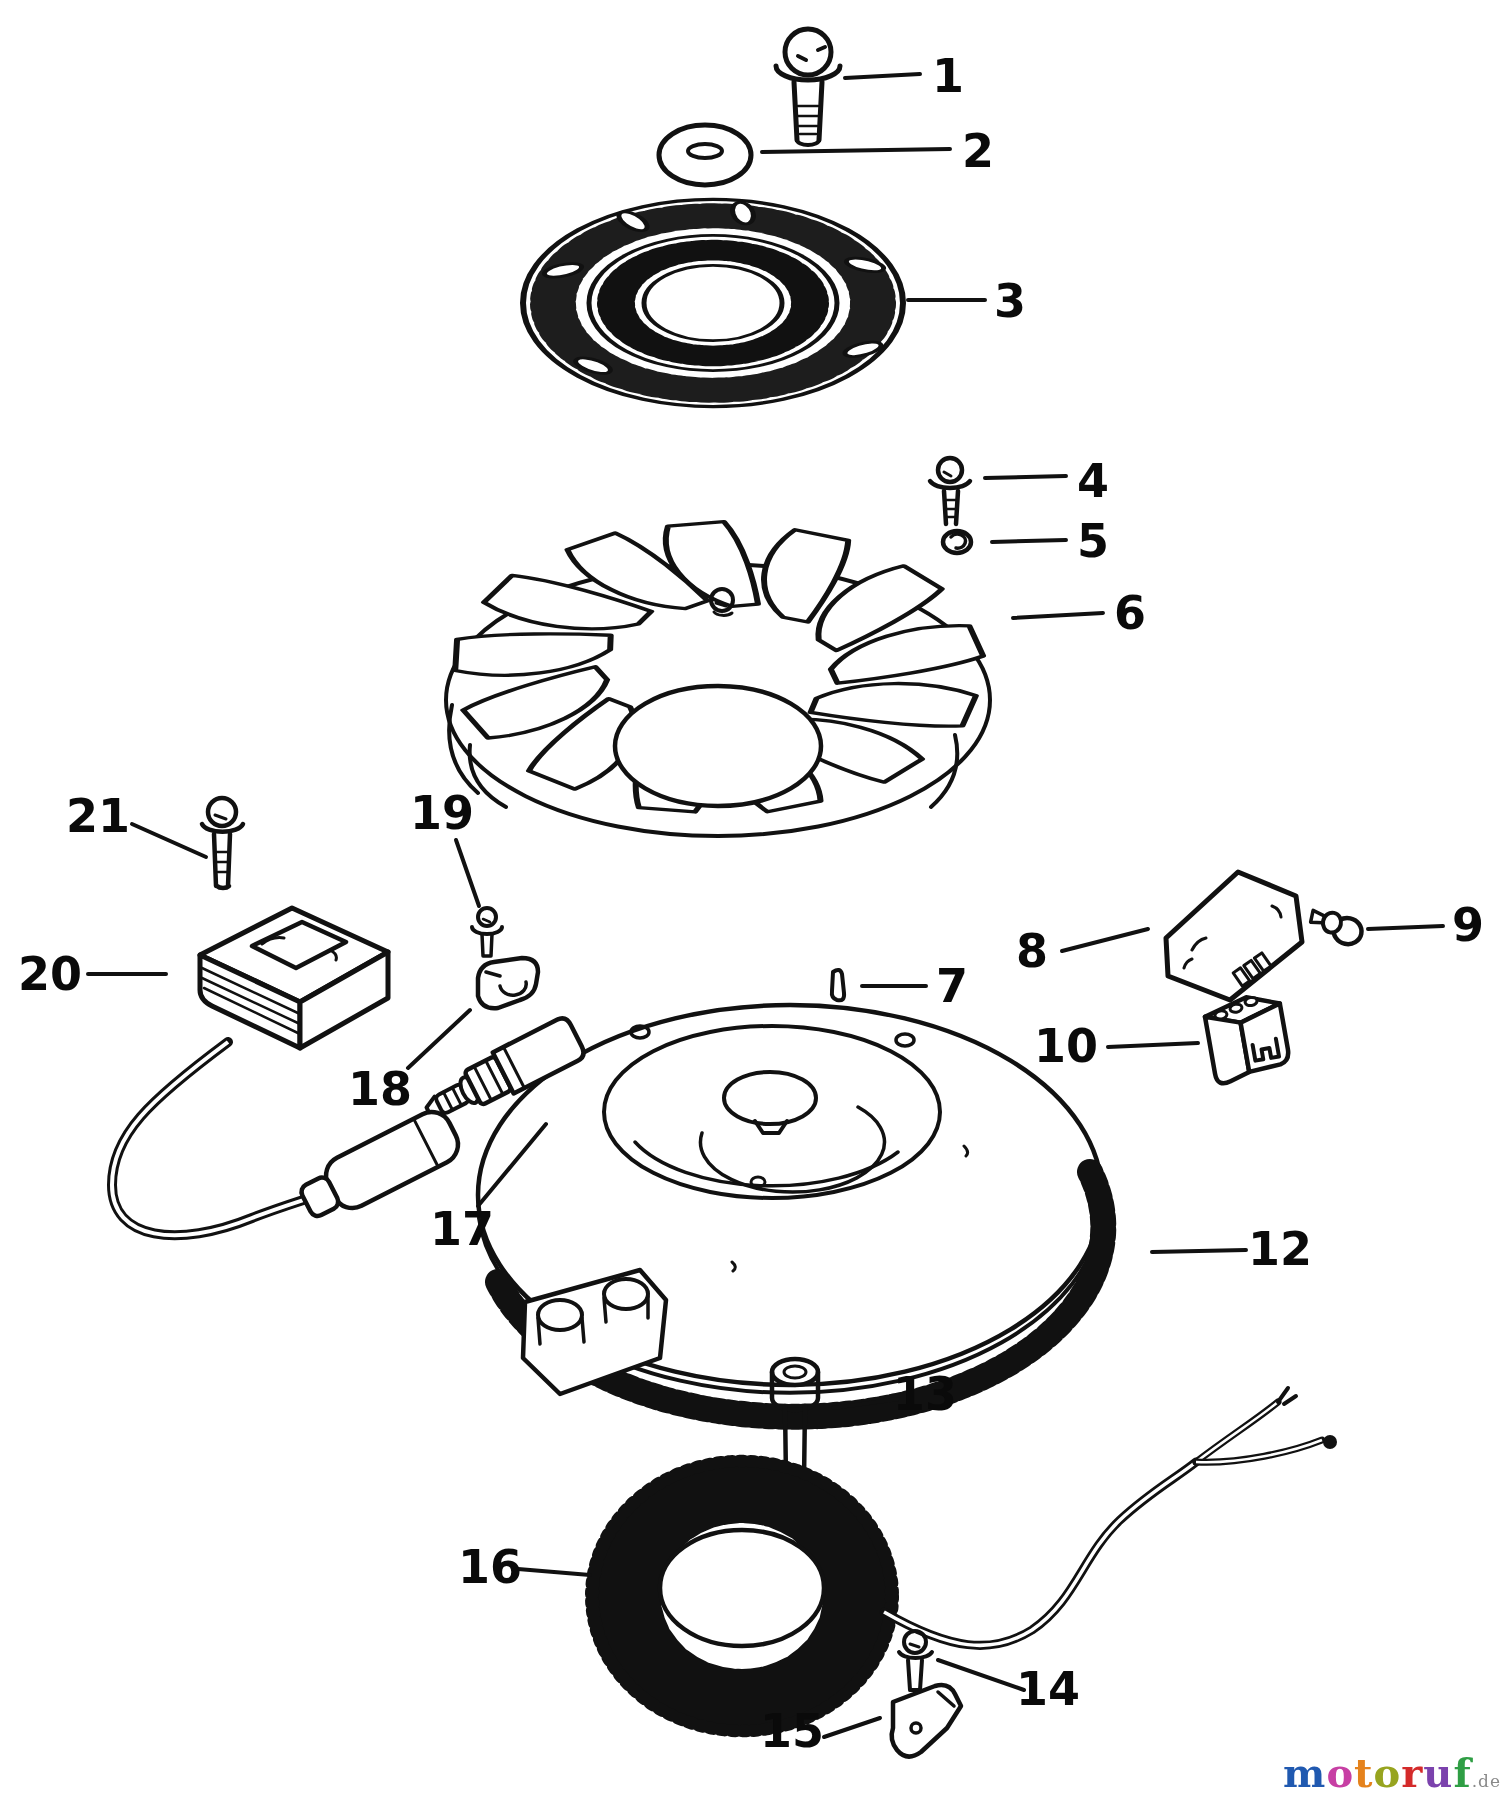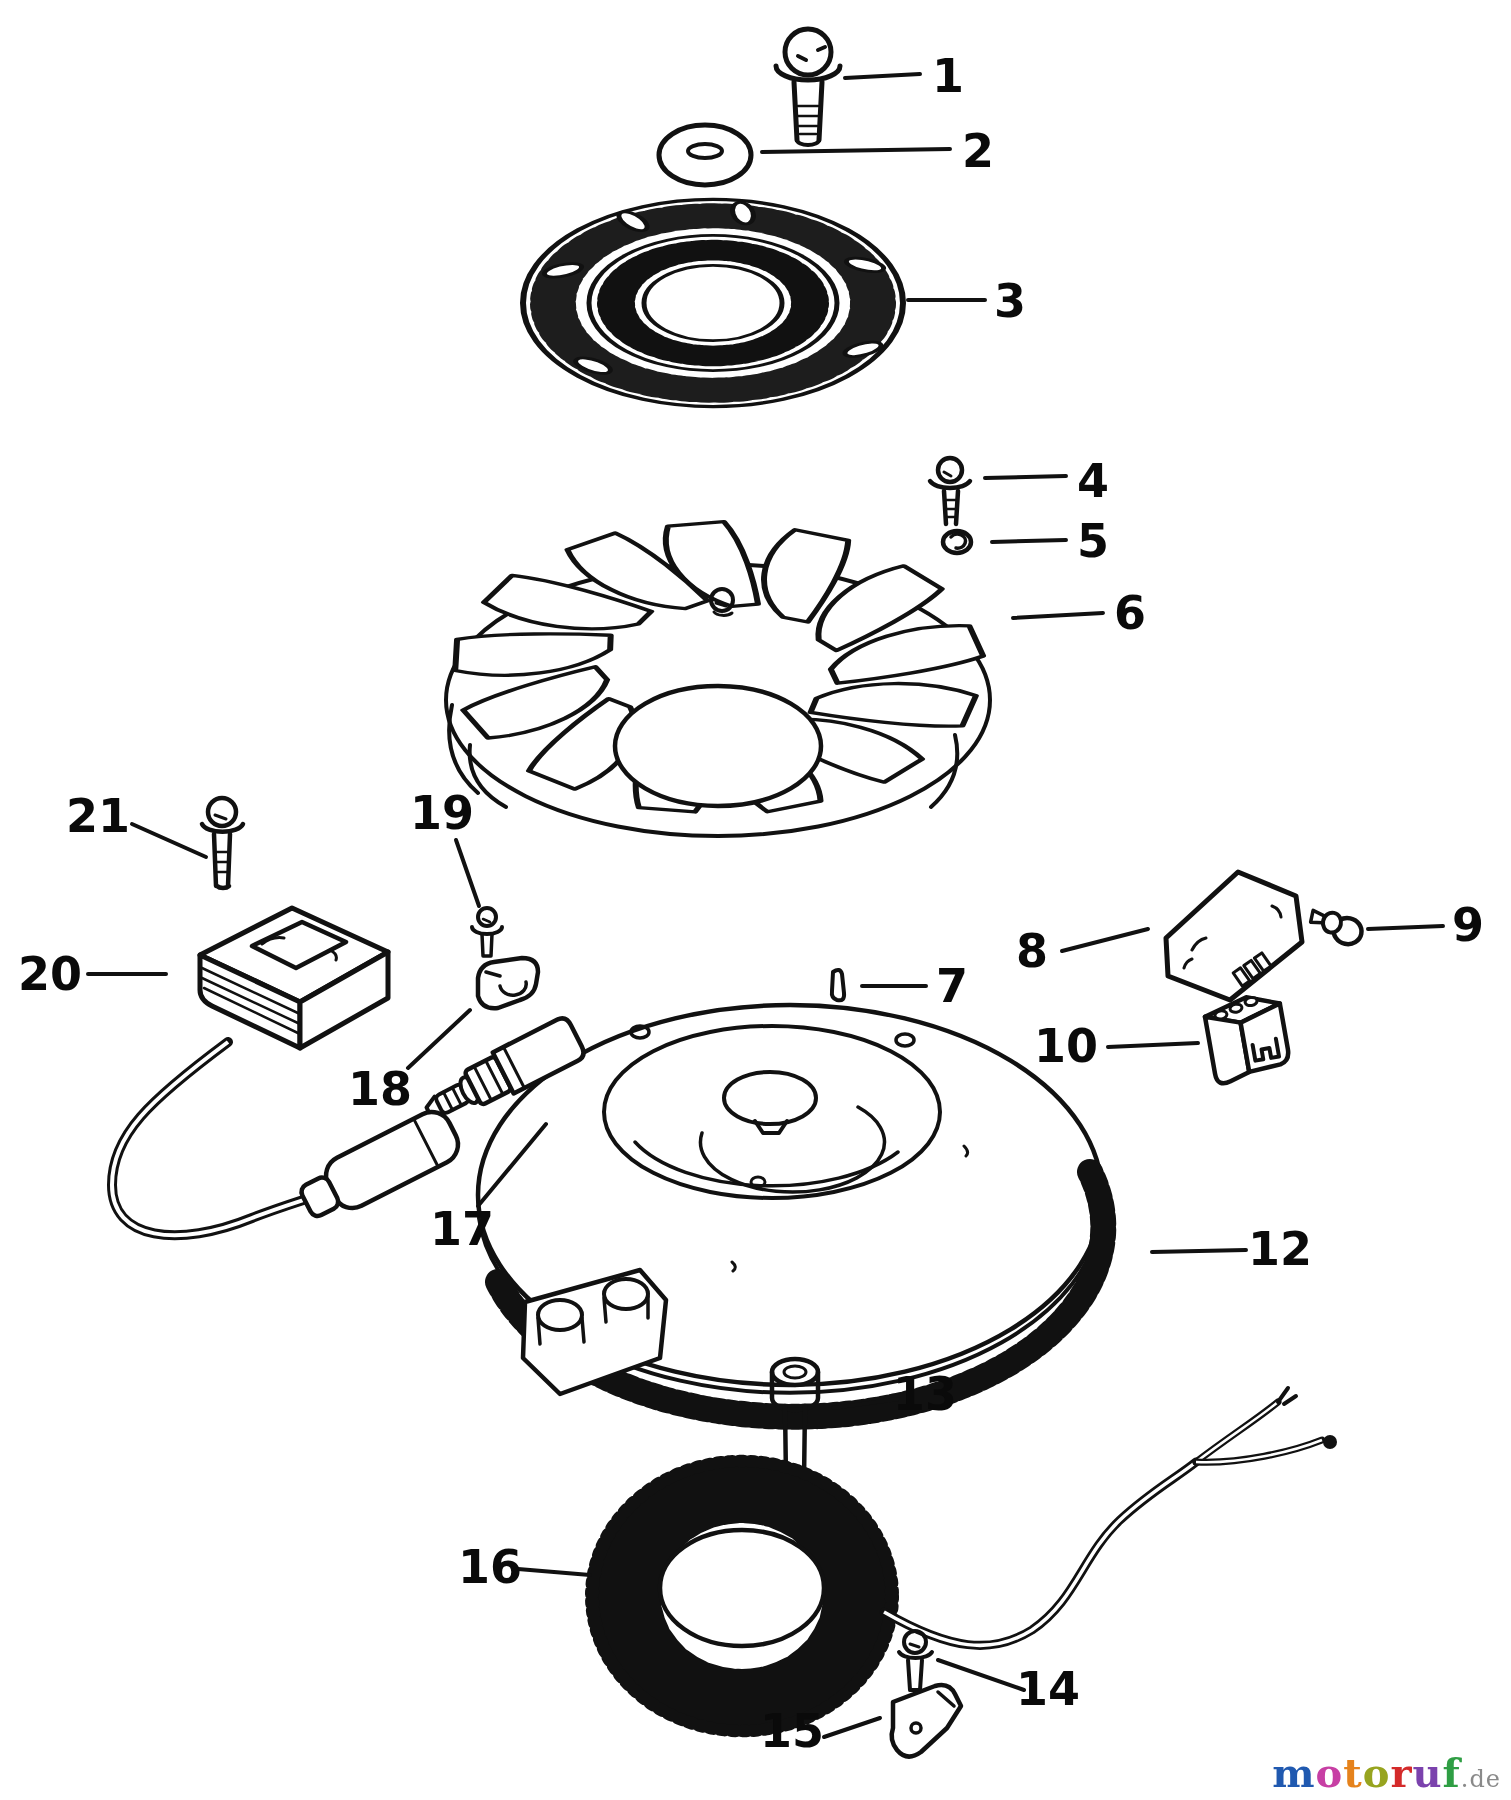--- a/index.html
+++ b/index.html
@@ -4,21 +4,21 @@
 <style>
   html,body{margin:0;padding:0;background:#ffffff;}
   .stage{position:relative;width:1511px;height:1800px;background:#ffffff;overflow:hidden;
          font-family:"DejaVu Sans", sans-serif;}
   svg{position:absolute;left:0;top:0;}
   .ln{stroke:#111;fill:none;stroke-linecap:round;stroke-linejoin:round;}
   .fw{fill:#fff;stroke:#111;stroke-linejoin:round;}
   .callout-num{font-family:"DejaVu Sans", sans-serif;font-weight:bold;font-size:46px;fill:#0a0a0a;}
   .watermark{position:absolute;right:10px;bottom:4px;font-family:"DejaVu Serif", serif;
              font-weight:bold;font-size:40px;letter-spacing:1px;}
-  .watermark .suffix{font-size:24px;font-weight:normal;}
+  .watermark .suffix{font-size:17px;font-weight:normal;}
 </style>
 </head>
 <body>
 
 <div class="stage">
 <svg id="diagram" width="1511" height="1800" viewBox="0 0 1511 1800">
 
   <defs>
     <path id="bladeP" d="M 112 14 C 140 -34 200 -60 258 -50 L 266 6 C 226 26 158 36 116 40 Z"></path>
   </defs>

